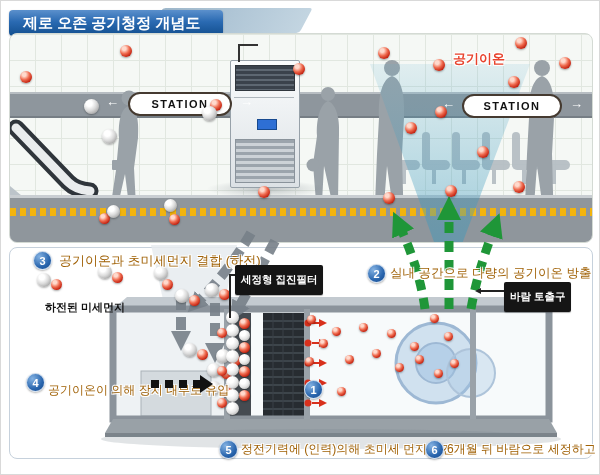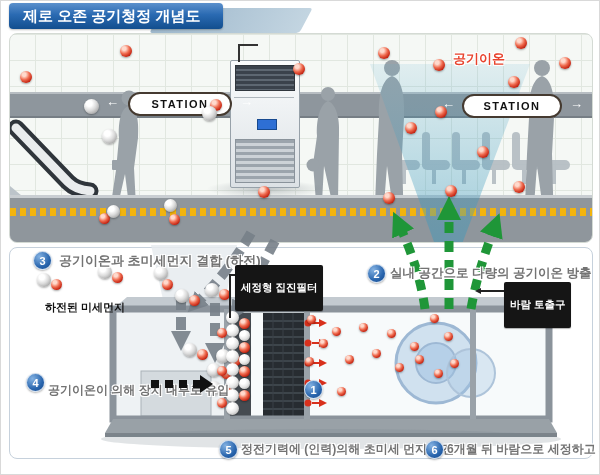--- a/index.html
+++ b/index.html
@@ -1,21 +1,21 @@
 <!DOCTYPE html>
 <html><head>
 <meta charset="utf-8">
 <style>
   html,body{margin:0;padding:0;background:#fff;font-family:"Liberation Sans",sans-serif;}
   #stage{position:relative;width:600px;height:475px;background:#fff;border:1px solid #d9d9d9;box-sizing:border-box;overflow:hidden;}
 
   
   .banner-tail{position:absolute;left:155px;top:7px;width:150px;height:25px;
     background:linear-gradient(90deg,#9db7cb,#c3d5e1);transform:skewX(-28deg);border-radius:3px;}
-  .banner{position:absolute;left:8px;top:2px;width:214px;height:26px;border-radius:4px;
+  .banner{position:absolute;left:8px;top:9px;width:214px;height:26px;border-radius:4px;
     background:linear-gradient(180deg,#5b90cc 0%,#2a6ab2 45%,#124e8e 100%);
     color:#fff;font-weight:bold;font-size:15px;line-height:26px;padding-left:14px;box-sizing:border-box;
     box-shadow:0 1px 2px rgba(0,0,0,.25);}
 
   
   #scene{position:absolute;left:8px;top:32px;width:584px;height:210px;border-radius:8px;
     background-color:#f5f8f5;border:1px solid #d4dad4;box-sizing:border-box;overflow:hidden;
     background-image:repeating-linear-gradient(0deg,transparent 0 25px,#e1e7e0 25px 26px),
                      repeating-linear-gradient(90deg,transparent 0 25px,#e1e7e0 25px 26px);}
   .wall-band{position:absolute;left:0;top:58px;width:100%;height:22px;background:#8e969d;
@@ -48,25 +48,25 @@
 
   
   #lower{position:absolute;left:8px;top:246px;width:584px;height:212px;border-radius:8px;
     background:#fff;border:1px solid #c6d1dc;box-sizing:border-box;}
 
   
   .badge{position:absolute;width:17px;height:17px;border-radius:50%;color:#fff;font-weight:bold;font-size:11px;
     display:flex;align-items:center;justify-content:center;
     background:radial-gradient(circle at 32% 28%,#84b2e2,#2a66ae 60%,#14488c);
     border:1px solid rgba(255,255,255,.75);box-shadow:0 1px 2px rgba(0,0,0,.3);}
-  .step-text{position:absolute;color:#737373;font-weight:bold;font-size:12.5px;white-space:nowrap;
+  .step-text{position:absolute;color:#a16207;font-weight:normal;font-size:12.5px;white-space:nowrap;
     text-shadow:-1px -1px 0 #fff,1px -1px 0 #fff,-1px 1px 0 #fff,1px 1px 0 #fff,0 1px 0 #fff;text-align:right;}
   .step-text.small{font-size:12px;}
   .black-tag{position:absolute;background:#151515;color:#fff;font-size:10.5px;font-weight:bold;
-    padding:16px 6px;border-radius:2px;white-space:nowrap;box-shadow:0 1px 1px rgba(0,0,0,.3);}
+    padding:8px 6px;border-radius:2px;white-space:nowrap;box-shadow:0 1px 1px rgba(0,0,0,.3);}
   .plain-label{position:absolute;color:#111;font-weight:bold;font-size:11px;white-space:nowrap;margin-left:28px;}
   .tag-elbow-filter{position:absolute;left:228px;top:273px;width:14px;height:42px;
     border-left:2px solid #222;border-top:2px solid #222;}
   .tag-line-outlet{position:absolute;left:479px;top:289px;width:24px;border-top:2px solid #222;}
   .tag-line-outlet:before{content:"";position:absolute;left:-5px;top:-4px;border-right:6px solid #222;
     border-top:3px solid transparent;border-bottom:3px solid transparent;}
   .dash-arrow{position:absolute;left:150px;top:379px;width:50px;height:8px;
     background:repeating-linear-gradient(90deg,#111 0 8px,transparent 8px 14px);}
   .dash-arrow-head{position:absolute;left:199px;top:374px;width:0;height:0;
     border-left:13px solid #111;border-top:9px solid transparent;border-bottom:9px solid transparent;}

